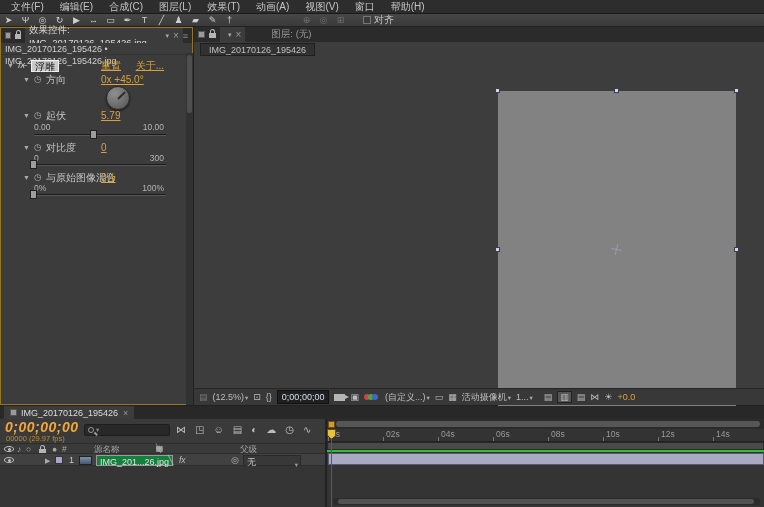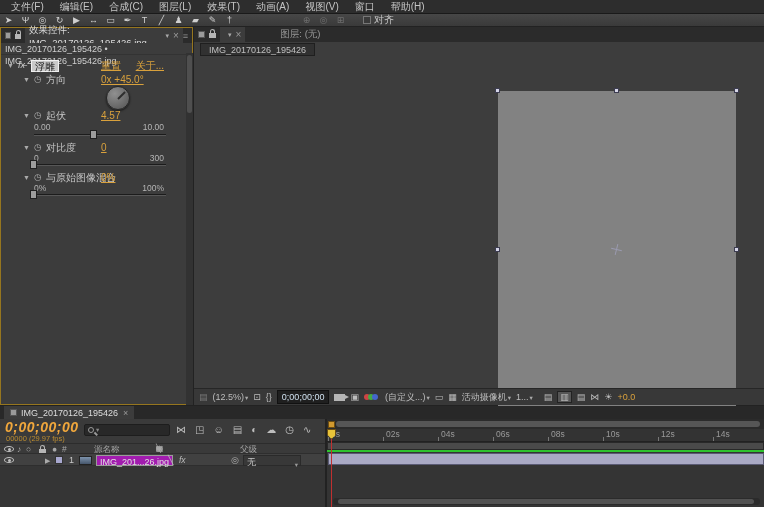--- a/index.html
+++ b/index.html
@@ -101,21 +101,21 @@
   .tl-cols{position:absolute;left:0;top:37px;width:325px;height:10px;font-size:8.5px;color:#a8a8a8;background:#3a3a3a;border-top:1px solid #2c2c2c;}
   .tl-cols span{position:absolute;top:0;line-height:10px;}
   .sw-icons{position:absolute;left:156px;top:0;display:flex;gap:3px;font-size:8px;color:#a8a8a8;line-height:10px;}
   .tl-row{position:absolute;left:0;top:47px;width:325px;height:13px;background:#414141;
           border-top:1px solid #2e2e2e;border-bottom:1px solid #2e2e2e;font-size:9px;}
   .tl-row span{position:absolute;line-height:13px;}
   .eye{width:10px;height:6px;border:1px solid #c0c0c0;border-radius:50%;position:relative;display:inline-block;}
   .eye::after{content:"";position:absolute;left:3px;top:1px;width:3px;height:3px;border-radius:50%;background:#c0c0c0;}
   .lblsq{width:8px;height:8px;background:#a8a8cf;border:1px solid #333;display:inline-block;}
   .thumbimg{width:13px;height:9px;background:linear-gradient(#7d93ad,#46566b);border:1px solid #222;display:inline-block;}
-  .namecell{border:1px solid #9a9a9a;background:#a21caf;color:#e0e0e0;padding:0 3px;height:11px;line-height:10px;display:inline-block;}
+  .namecell{border:1px solid #9a9a9a;background:#15803d;color:#e0e0e0;padding:0 3px;height:11px;line-height:10px;display:inline-block;}
   .parentdd{position:absolute;left:243px;top:1px;width:58px;height:11px;background:#383838;border:1px solid #2a2a2a;
             color:#c8c8c8;line-height:10px;padding:0 3px;}
   .parentdd .dd{position:absolute;right:2px;top:2px;font-size:6.5px;color:#999;}
 
   .tl-right{position:absolute;left:325px;top:13px;right:0;bottom:0;background:#343434;border-left:2px solid #222;}
   .navstrip{position:absolute;left:0;top:0;right:0;height:10px;background:#2b2b2b;}
   .navthumb{position:absolute;left:9px;right:4px;top:2px;height:6px;background:#565656;border-radius:3px;}
   .wamark{position:absolute;left:1px;top:2px;width:7px;height:7px;background:#d29a2f;border:1px solid #6b4d12;}
   .ruler{position:absolute;left:0;top:10px;right:0;height:13px;background:#333;border-bottom:1px solid #222;}
   .tick{position:absolute;top:0;font-size:8.5px;color:#9a9a9a;line-height:10px;padding-left:3px;}
@@ -192,21 +192,21 @@
       <span class="sw">◷</span>
       <span class="lbl">方向</span>
       <span class="hot pos" style="left:100px">0x +45.0°</span>
     </div>
     <div class="dial" style="top:58px"></div>
 
     <div class="fxrow" style="top:81px">
       <span class="tri2">▼</span>
       <span class="sw">◷</span>
       <span class="lbl">起伏</span>
-      <span class="hot pos" style="left:100px">4.57</span>
+      <span class="hot pos" style="left:100px">5.79</span>
     </div>
     <span class="range" style="left:33px;top:94px">0.00</span>
     <span class="range" style="right:28px;top:94px">10.00</span>
     <div class="slider" style="top:106px">
       <span class="thumb" style="left: 45.7%;"></span>
     </div>
 
     <div class="fxrow" style="top:113px">
       <span class="tri2">▼</span>
       <span class="sw">◷</span>
@@ -236,21 +236,21 @@
   </div>
 
   <div class="panel-comp">
     <div class="tabbar">
       <span class="chip"></span>
       <span class="lock"></span>
       <div class="tab active">
         <span class="dd">▾</span>
         <span class="x">×</span>
       </div>
-      <div class="tab" style="margin-left:31px;color:#9a9a9a">
+      <div class="tab" style="margin-left:22px;color:#9a9a9a">
         <span>图层: (无)</span>
       </div>
     </div>
     <div class="subtab">IMG_20170126_195426</div>
 
     <div class="viewer">
       <div class="image">
         <span class="handle" style="left:-3px;top:-3px"></span>
         <span class="handle" style="left:116px;top:-3px"></span>
         <span class="handle" style="right:-3px;top:-3px"></span>

